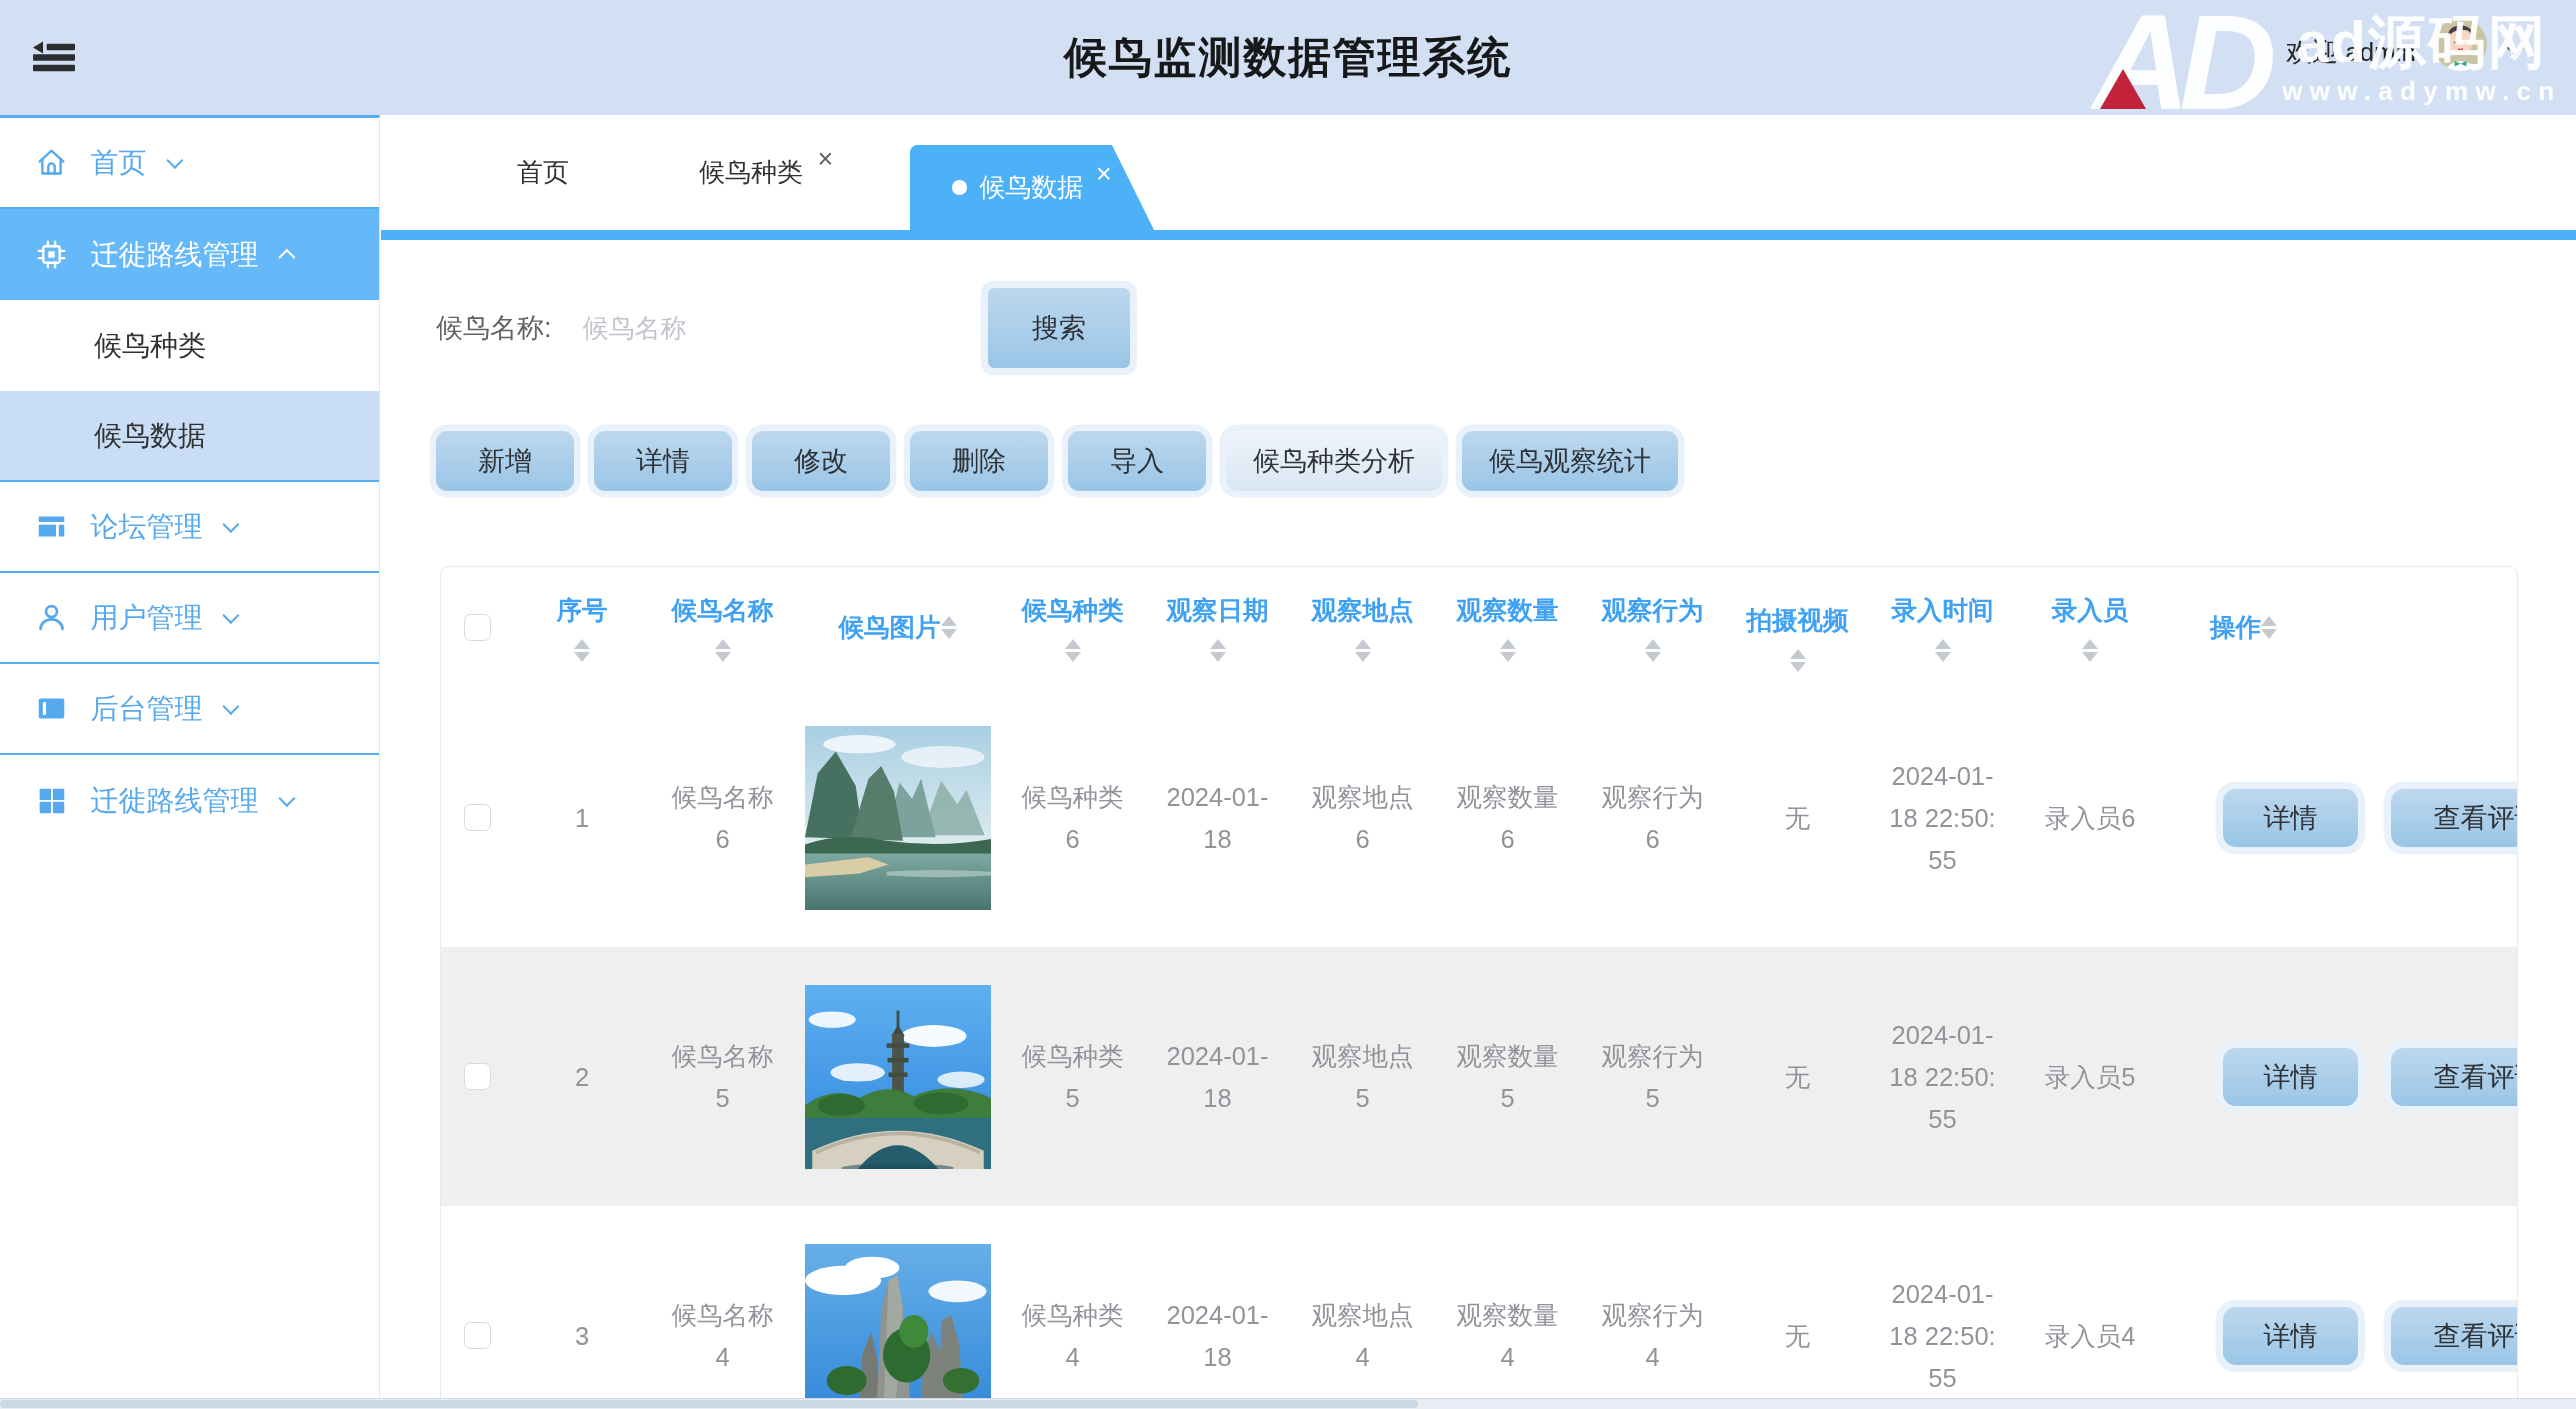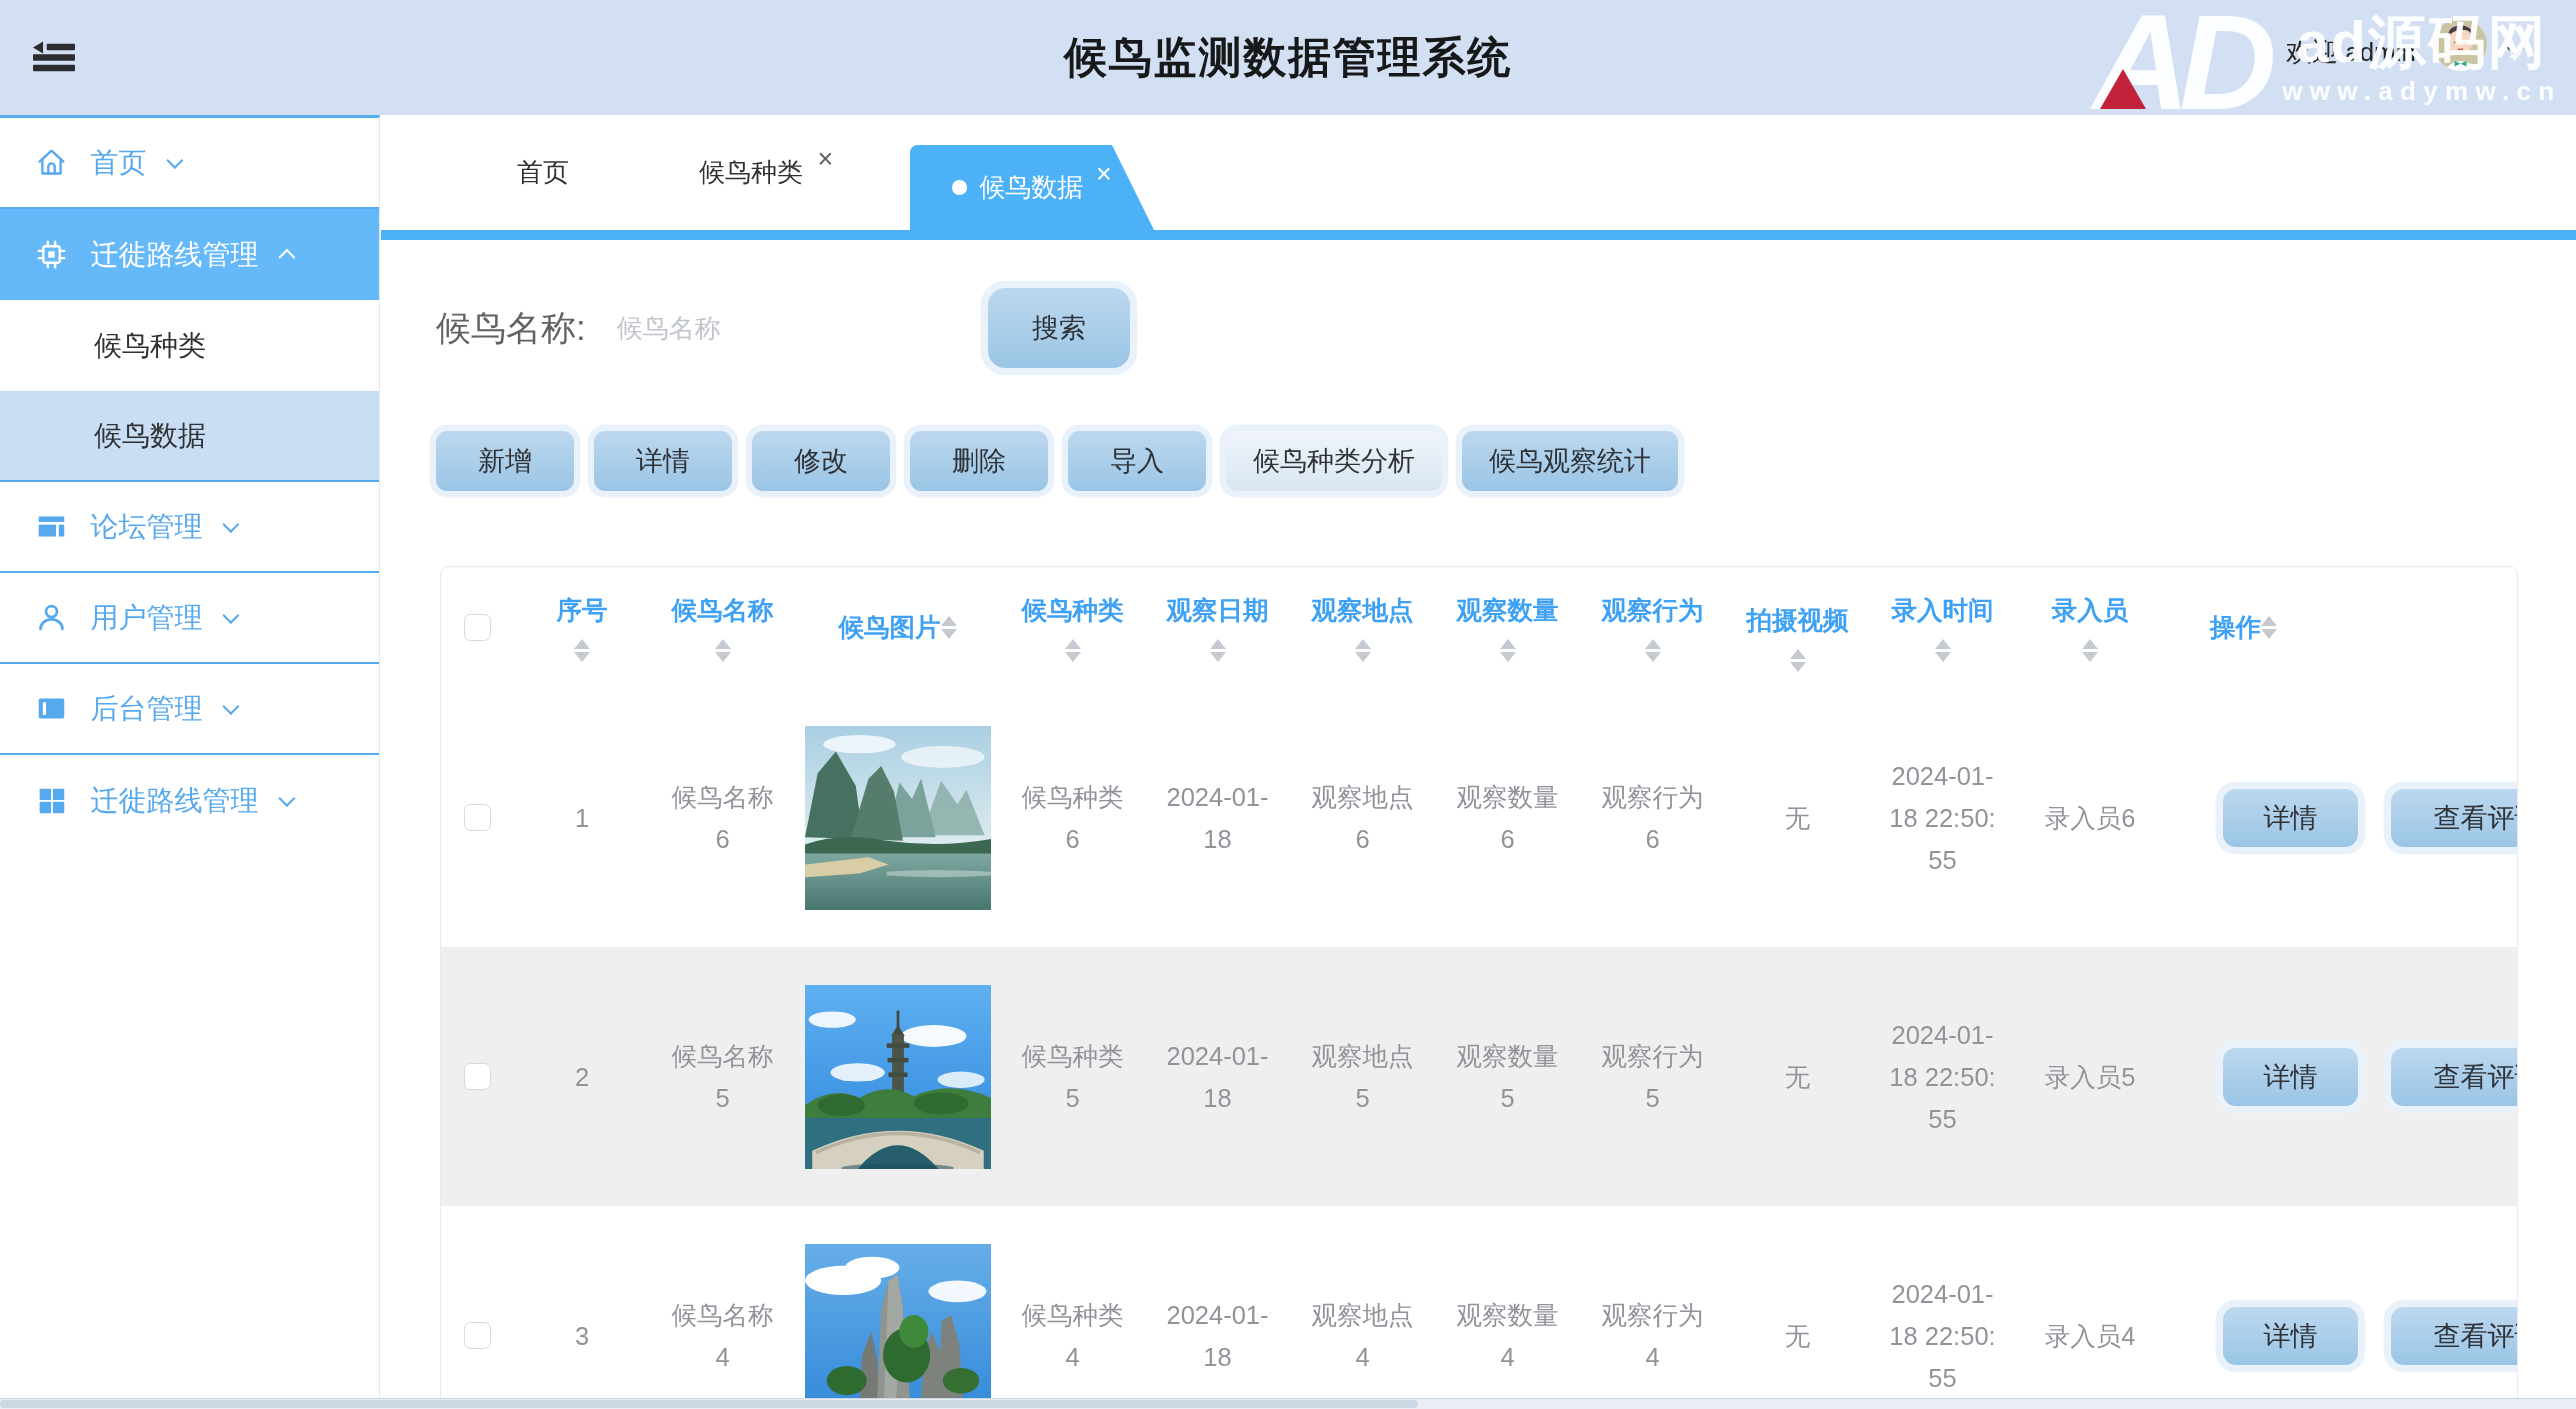--- a/index.html
+++ b/index.html
@@ -50,25 +50,25 @@
     font-size:26px;color:#303133;cursor:pointer}
   .tab-x{font-size:27px;color:#5f6368;transform:translateY(-12.7px);cursor:pointer}
   .tab.active{position:absolute;top:30px;left:529px;width:244px;height:85px;background:#4db1f8;color:#fff;
     display:flex;align-items:center;justify-content:center;gap:12.7px;font-size:26px;cursor:pointer;
     clip-path:polygon(0 0,calc(100% - 42px) 0,100% 100%,0 100%);border-radius:7.3px 0 0 0}
   .tab.active .tab-x{color:#fff}
   .dot{width:14.5px;height:14.5px;border-radius:50%;background:#fff}
   .tab-underline{position:absolute;top:115px;left:0;right:0;height:10px;background:#4db1f8}
 
   .search-row{position:absolute;top:173px;left:55px;height:80px;display:flex;align-items:center;width:818px}
-  .search-label{font-size:35px;color:#606266}
+  .search-label{font-size:27px;color:#606266}
   .search-input{margin-left:31px;width:336px;height:73px;border:none;outline:none;font-size:26px;
     color:#303133;background:transparent;font-family:inherit}
   .search-input::placeholder{color:#c0c4cc}
-  .btn{background:linear-gradient(180deg,#bdd8ee,#9ac5e6);border:none;border-radius:17px;font-size:27px;
+  .btn{background:linear-gradient(180deg,#bdd8ee,#9ac5e6);border:none;border-radius:6px;font-size:27px;
     color:#2f3237;box-shadow:0 0 0 7.3px #e9f2fa;cursor:pointer;font-family:inherit}
   .search-btn{position:absolute;left:552px;top:0;width:142px;height:80px}
 
   .toolbar{position:absolute;top:316px;left:55px;display:flex;gap:20px}
   .toolbar .btn{height:60px;min-width:138px;padding:0 27px;border-radius:11px;box-shadow:0 0 0 6.4px #e9f2fa}
   .btn.light{background:linear-gradient(180deg,#eff4fa,#d9e6f2)}
 
   
   .table-card{position:absolute;left:59px;top:451px;width:2078px;height:927px;border:0.9px solid #e7eaf0;
     border-radius:9px;overflow:hidden;background:#fff}

